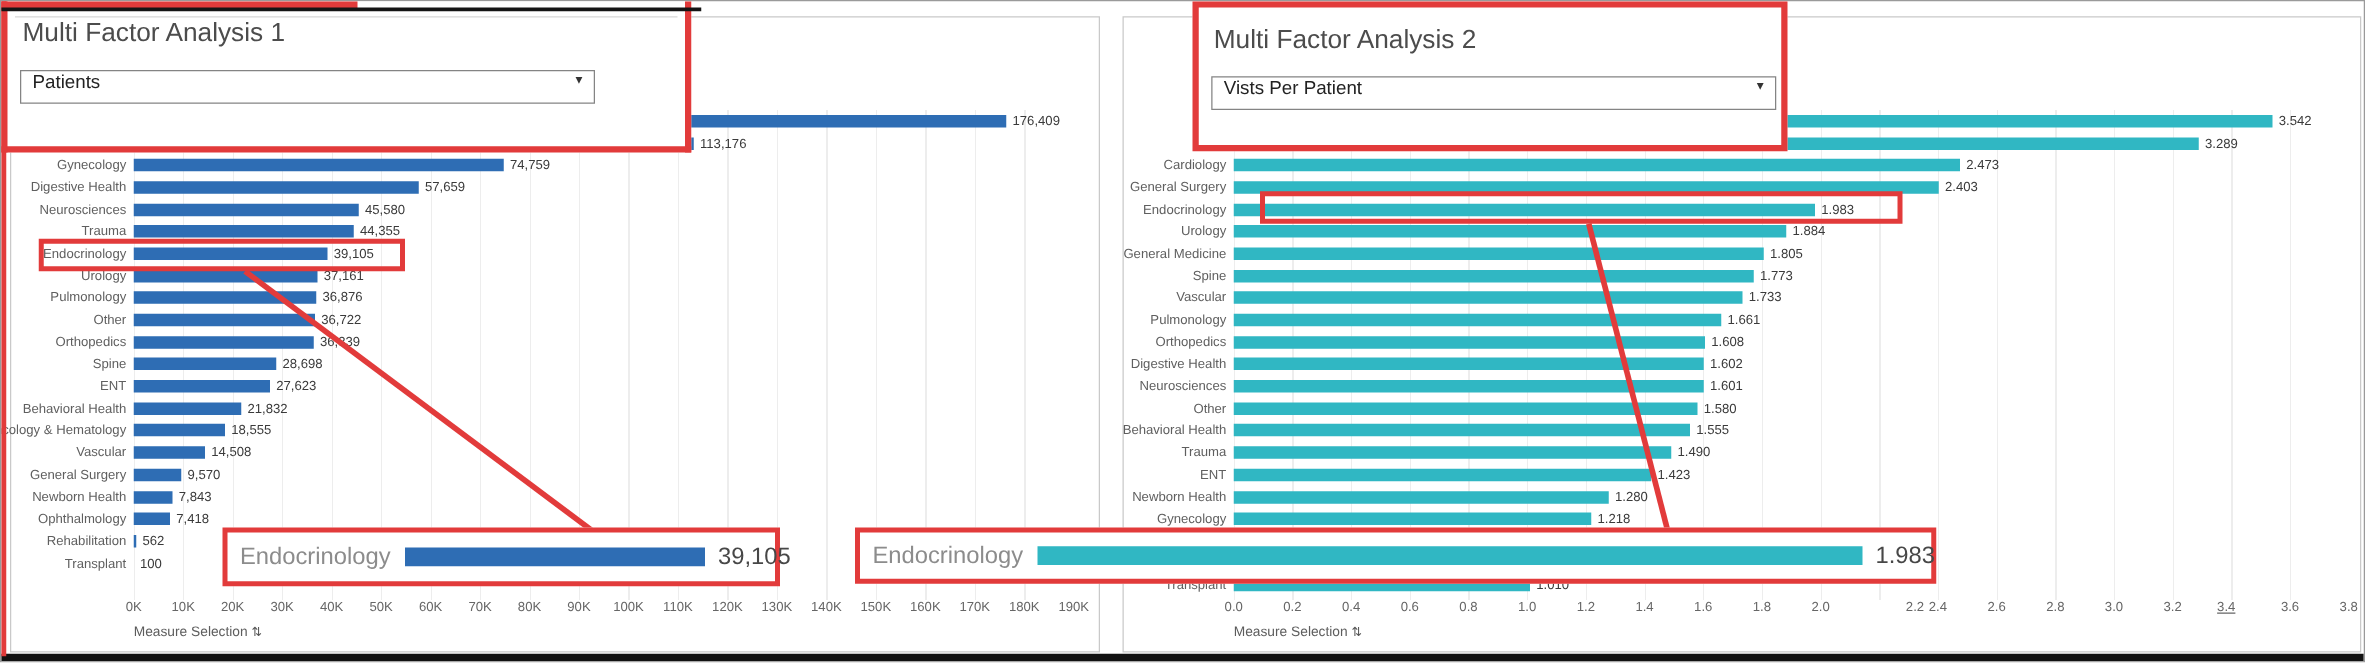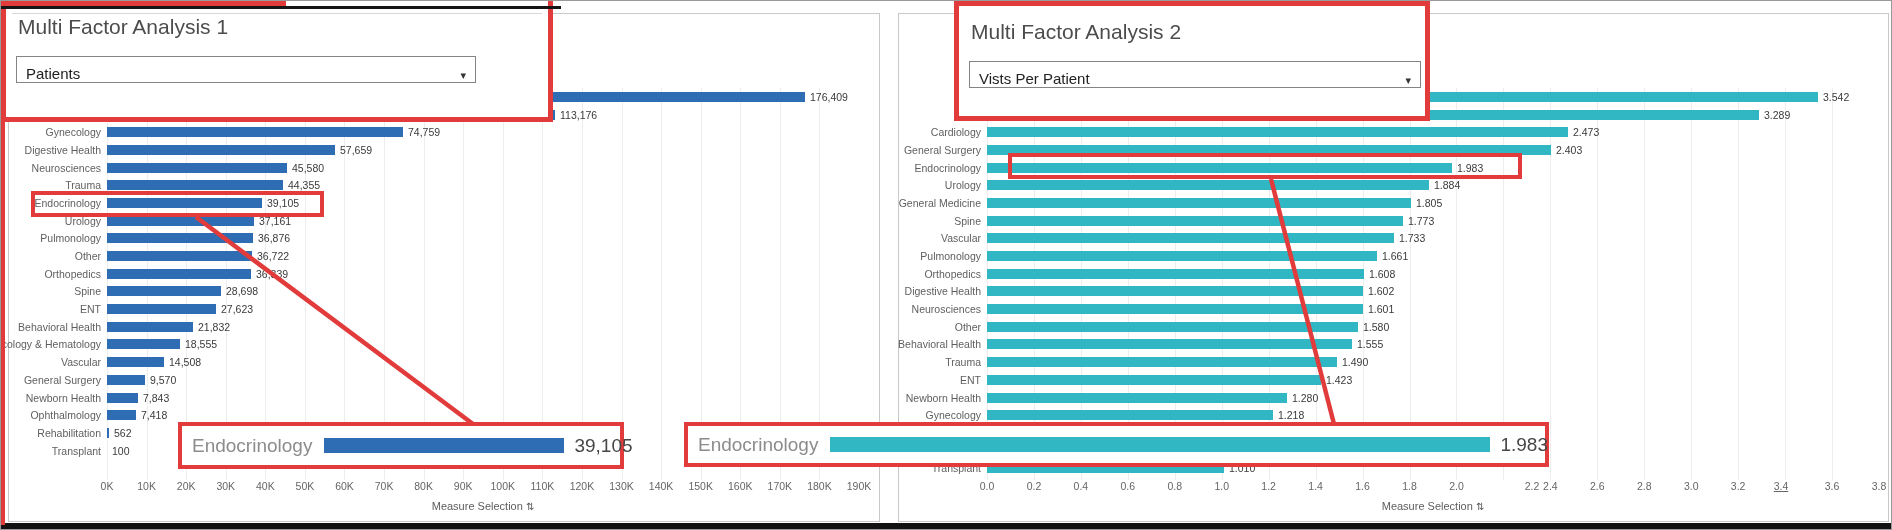--- a/index.html
+++ b/index.html
@@ -11,26 +11,26 @@
   #panel-right{left:897px;width:991px;}
   .grid{position:absolute;top:74px;height:392px;}
   .rows{position:absolute;left:0;top:74px;right:4px;}
   .row{height:17.7px;display:flex;align-items:center;}
   .lbl{display:flex;justify-content:flex-end;overflow:visible;white-space:nowrap;
        font-size:10.5px;color:#5f5f5f;margin-right:6px;}
   .bar{height:10px;flex:none;}
   .val{font-size:10.5px;color:#3a3a3a;margin-left:5px;white-space:nowrap;}
   .ticks{position:absolute;top:466px;height:14px;left:0;right:0;}
   .tick{position:absolute;transform:translateX(-50%);font-size:10.5px;color:#666;}
-  .axis-label{position:absolute;top:486px;text-align:center;font-size:11px;color:#5d5d5d;}
+  .axis-label{position:absolute;top:486px;text-align:left;font-size:11px;color:#5d5d5d;}
   .sort-ic{font-size:10px;color:#555;}
   .title-box{position:absolute;background:#fff;box-sizing:border-box;z-index:30;}
   .chart-title{position:absolute;left:12px;top:14px;font-size:21px;color:#4c4c4c;}
   .dropdown{position:absolute;left:10px;top:55px;height:27px;border:1px solid #848484;
-    background:#fff;display:flex;align-items:flex-end;padding:0 9px;box-sizing:border-box;cursor:pointer;}
+    background:#fff;display:flex;align-items:flex-start;padding:0 9px;box-sizing:border-box;cursor:pointer;}
   .dd-text{font-size:15px;color:#222;}
   .dd-caret{margin-left:auto;font-size:11px;color:#333;}
   .ann-box{position:absolute;box-sizing:border-box;background:transparent;z-index:25;}
   .callout{position:absolute;background:#fff;box-sizing:border-box;z-index:28;
     display:flex;align-items:center;padding:0 10px;}
   .c-lbl{font-size:19px;color:#8c8c8c;white-space:nowrap;}
   .c-bar{height:15px;flex:none;margin-left:12px;}
   .c-val{font-size:19px;color:#474747;margin-left:10px;white-space:nowrap;}
   #svg-overlay{position:absolute;left:0;top:0;z-index:20;pointer-events:none;}
   #red-left-edge{position:absolute;left:0;top:0;width:4px;height:524px;z-index:32;}

